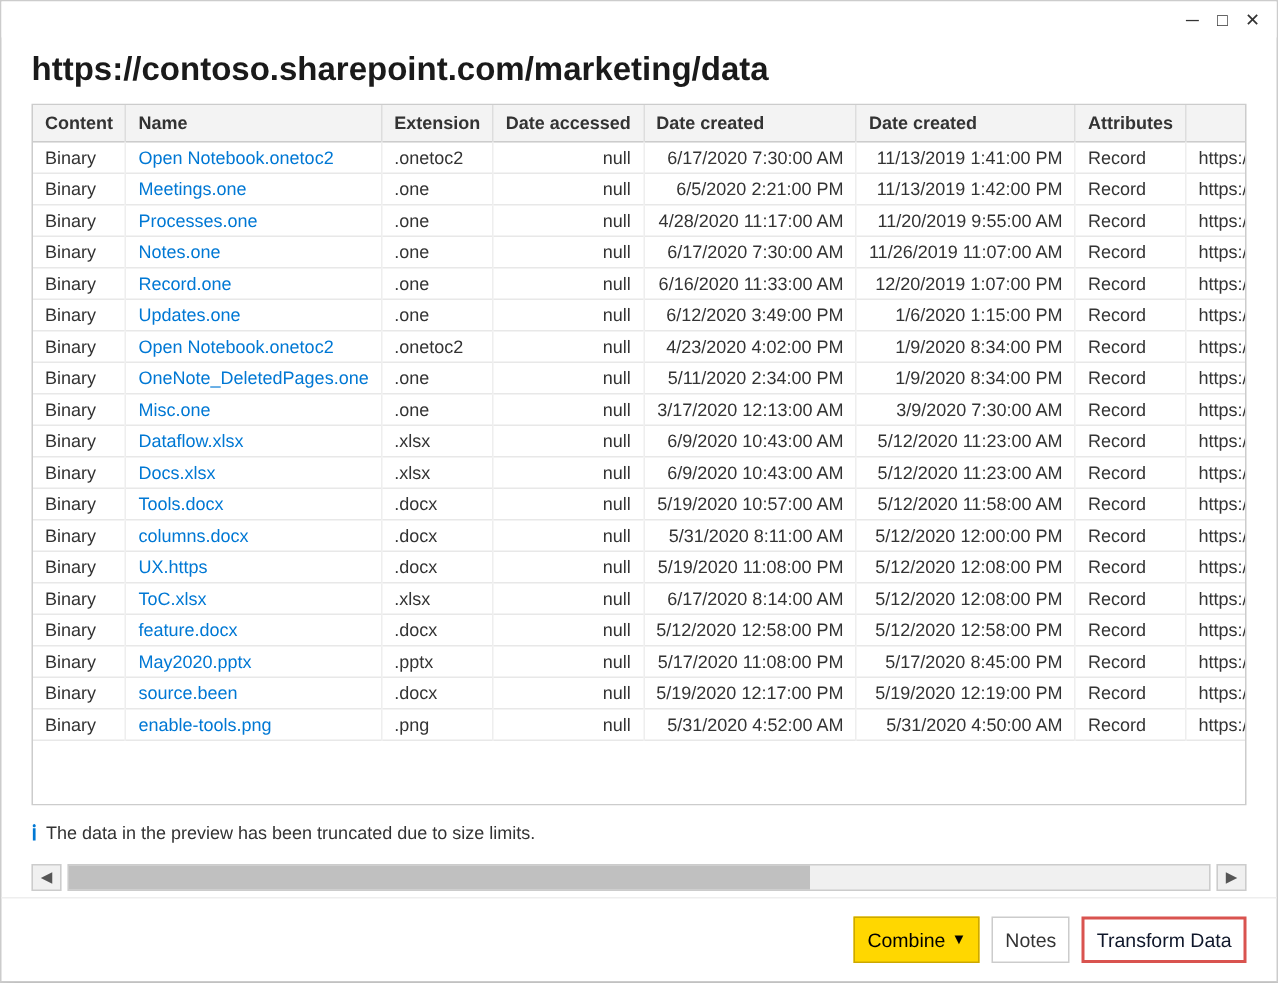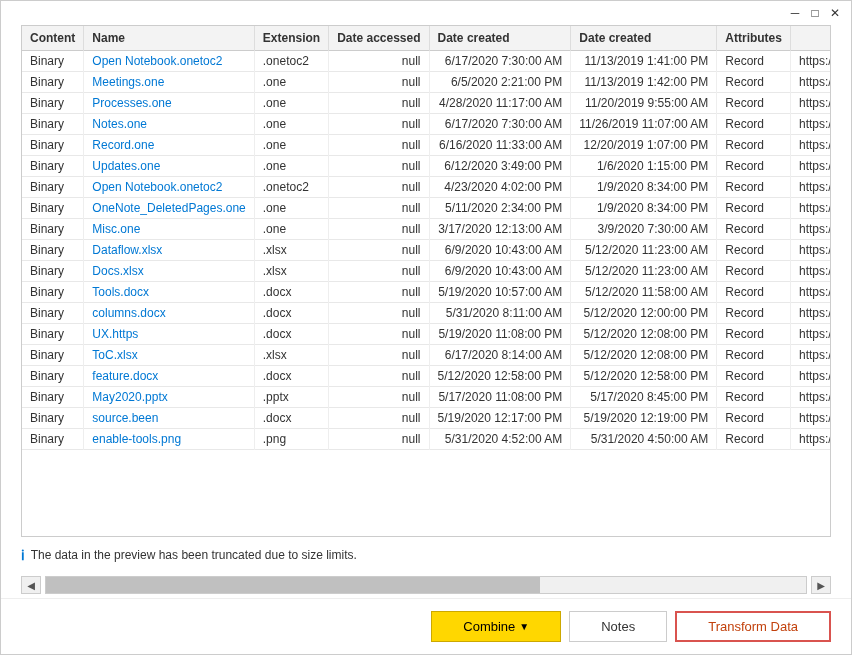--- a/index.html
+++ b/index.html
@@ -143,21 +143,21 @@
       margin-left: 0;
     }
     .footer {
       padding: 12px 20px;
       display: flex;
       justify-content: flex-end;
       gap: 8px;
       border-top: 1px solid #eee;
     }
     .btn {
-      padding: 6px 31px;
+      padding: 6px 8px;
       font-size: 13px;
       cursor: pointer;
       border: 1px solid #ccc;
       background: #fff;
       color: #333;
     }
     .btn-combine {
       background: #ffd700;
       border: 1px solid #cca800;
       color: #000;
@@ -168,21 +168,21 @@
     .btn-combine .dropdown-arrow {
       font-size: 10px;
     }
     .btn-load {
       background: #fff;
       border: 1px solid #ccc;
     }
     .btn-transform {
       background: #fff;
       border: 2px solid #d9534f;
-      color: #c2410c;
+      color: #0f172a;
     }
     .btn-cancel {
       background: #fff;
       border: 1px solid #ccc;
     }
     .table-outer {
       border: 1px solid #ccc;
       flex: 1;
       display: flex;
       flex-direction: column;
@@ -193,20 +193,21 @@
 <body>
 
 <div class="window">
 
   <div class="title-bar">
     <button class="title-bar-btn">─</button>
     <button class="title-bar-btn">□</button>
     <button class="title-bar-btn">✕</button>
   </div>
 
+  <div class="window-url">https://contoso.sharepoint.com/marketing/data</div>
 
   <div class="table-container">
     <div class="table-outer">
       <div class="scroll-area">
         <table class="data-table">
           <thead>
             <tr>
               <th>Content</th>
               <th>Name</th>
               <th>Extension</th>

